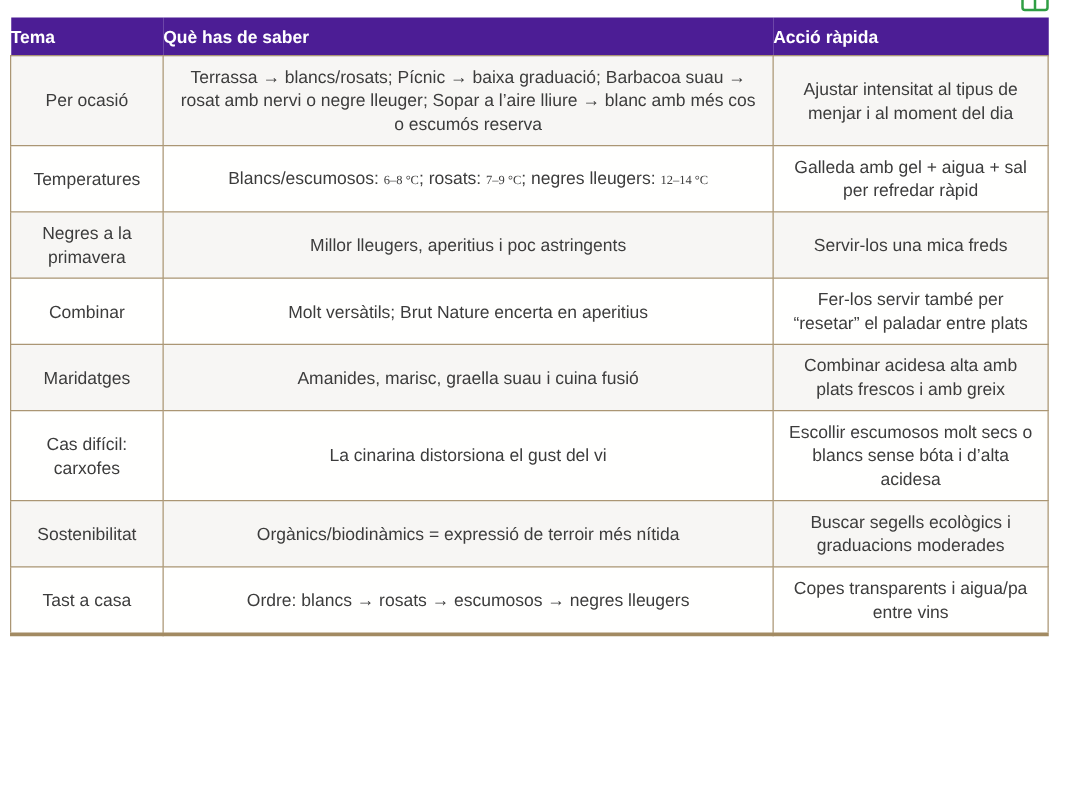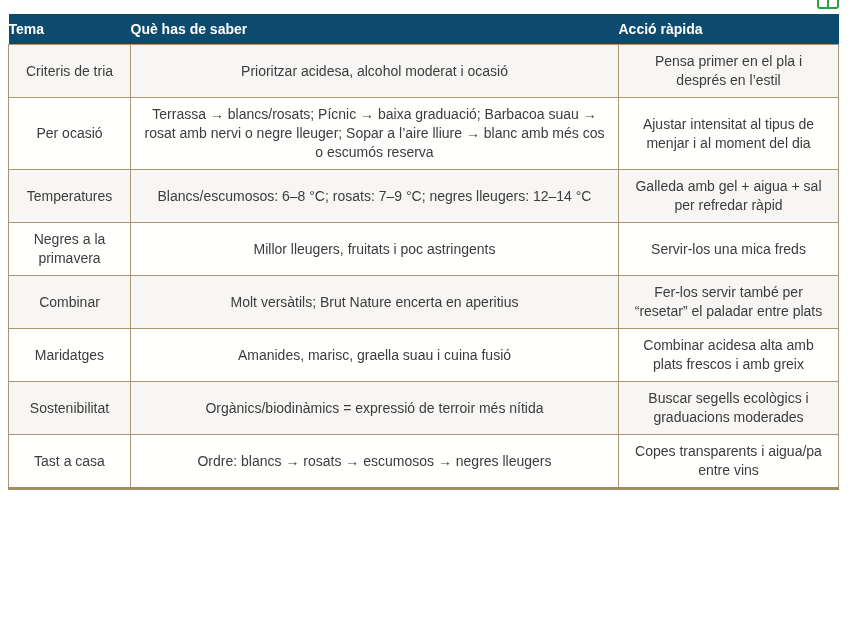--- a/index.html
+++ b/index.html
@@ -17,21 +17,21 @@
     width:24px;height:22px;
   }
   table.wine-table{
     position:absolute;
     left:8px;top:14px;
     width:830px;
     border-collapse:collapse;
     table-layout:fixed;
   }
   table.wine-table thead th{
-    background:#0c4a6e;
+    background:#4c1d95;
     color:#ffffff;
     font-size:14px;
     font-weight:700;
     text-align:left;
     height:30px;
     border:none;
     padding:0;
   }
   th.h-tema{padding-left:14px;}
   th.h-saber{padding-left:12px;}
@@ -46,22 +46,22 @@
     padding:7px 10px;
     word-wrap:break-word;
   }
   table.wine-table tbody tr{height:53px;}
   table.wine-table tbody tr:nth-child(odd){background:#f7f6f4;}
   table.wine-table tbody tr:nth-child(even){background:#fffffe;}
   table.wine-table{border-bottom:3px solid #a28a62;}
   td.col-saber{padding:7px 14px;}
   td.col-accio{padding:7px 6px;}
   .serif-num{
-    font-family:Liberation Sans, sans-serif;
-    font-size:14px;
+    font-family:Liberation Serif, serif;
+    font-size:10px;
     line-height:19px;
   }
 </style>
 </head>
 <body>
 
 <div class="export-icon-wrap">
   <span>
     <svg width="24" height="22" viewBox="0 0 24 22" fill="none">
       <rect x="2" y="1" width="20" height="19" rx="2" stroke="#2f9e44" stroke-width="2"></rect>
@@ -79,48 +79,48 @@
   </colgroup>
   <thead>
     <tr>
       <th class="h-tema">Tema</th>
       <th class="h-saber">Què has de saber</th>
       <th class="h-accio">Acció ràpida</th>
     </tr>
   </thead>
   <tbody id="table-body">
       <tr>
-        <td class="col-tema">Criteris de tria</td>
-        <td class="col-saber">Prioritzar acidesa, alcohol moderat i ocasió</td>
-        <td class="col-accio">Pensa primer en el pla i després en l’estil</td>
-      </tr>
-      <tr>
         <td class="col-tema">Per ocasió</td>
         <td class="col-saber">Terrassa → blancs/rosats; Pícnic → baixa graduació; Barbacoa suau → rosat amb nervi o negre lleuger; Sopar a l’aire lliure → blanc amb més cos o escumós reserva</td>
         <td class="col-accio">Ajustar intensitat al tipus de menjar i al moment del dia</td>
       </tr>
       <tr>
         <td class="col-tema">Temperatures</td>
         <td class="col-saber"><span>Blancs/escumosos: </span><span class="serif-num">6–8 °C</span><span>; rosats: </span><span class="serif-num">7–9 °C</span><span>; negres lleugers: </span><span class="serif-num">12–14 °C</span></td>
         <td class="col-accio">Galleda amb gel + aigua + sal per refredar ràpid</td>
       </tr>
       <tr>
         <td class="col-tema">Negres a la primavera</td>
-        <td class="col-saber">Millor lleugers, fruitats i poc astringents</td>
+        <td class="col-saber">Millor lleugers, aperitius i poc astringents</td>
         <td class="col-accio">Servir-los una mica freds</td>
       </tr>
       <tr>
         <td class="col-tema">Combinar</td>
         <td class="col-saber">Molt versàtils; Brut Nature encerta en aperitius</td>
         <td class="col-accio">Fer-los servir també per “resetar” el paladar entre plats</td>
       </tr>
       <tr>
         <td class="col-tema">Maridatges</td>
         <td class="col-saber">Amanides, marisc, graella suau i cuina fusió</td>
         <td class="col-accio">Combinar acidesa alta amb plats frescos i amb greix</td>
+      </tr>
+      <tr>
+        <td class="col-tema">Cas difícil: carxofes</td>
+        <td class="col-saber">La cinarina distorsiona el gust del vi</td>
+        <td class="col-accio">Escollir escumosos molt secs o blancs sense bóta i d’alta acidesa</td>
       </tr>
       <tr>
         <td class="col-tema">Sostenibilitat</td>
         <td class="col-saber">Orgànics/biodinàmics = expressió de terroir més nítida</td>
         <td class="col-accio">Buscar segells ecològics i graduacions moderades</td>
       </tr>
       <tr>
         <td class="col-tema">Tast a casa</td>
         <td class="col-saber">Ordre: blancs → rosats → escumosos → negres lleugers</td>
         <td class="col-accio">Copes transparents i aigua/pa entre vins</td>

